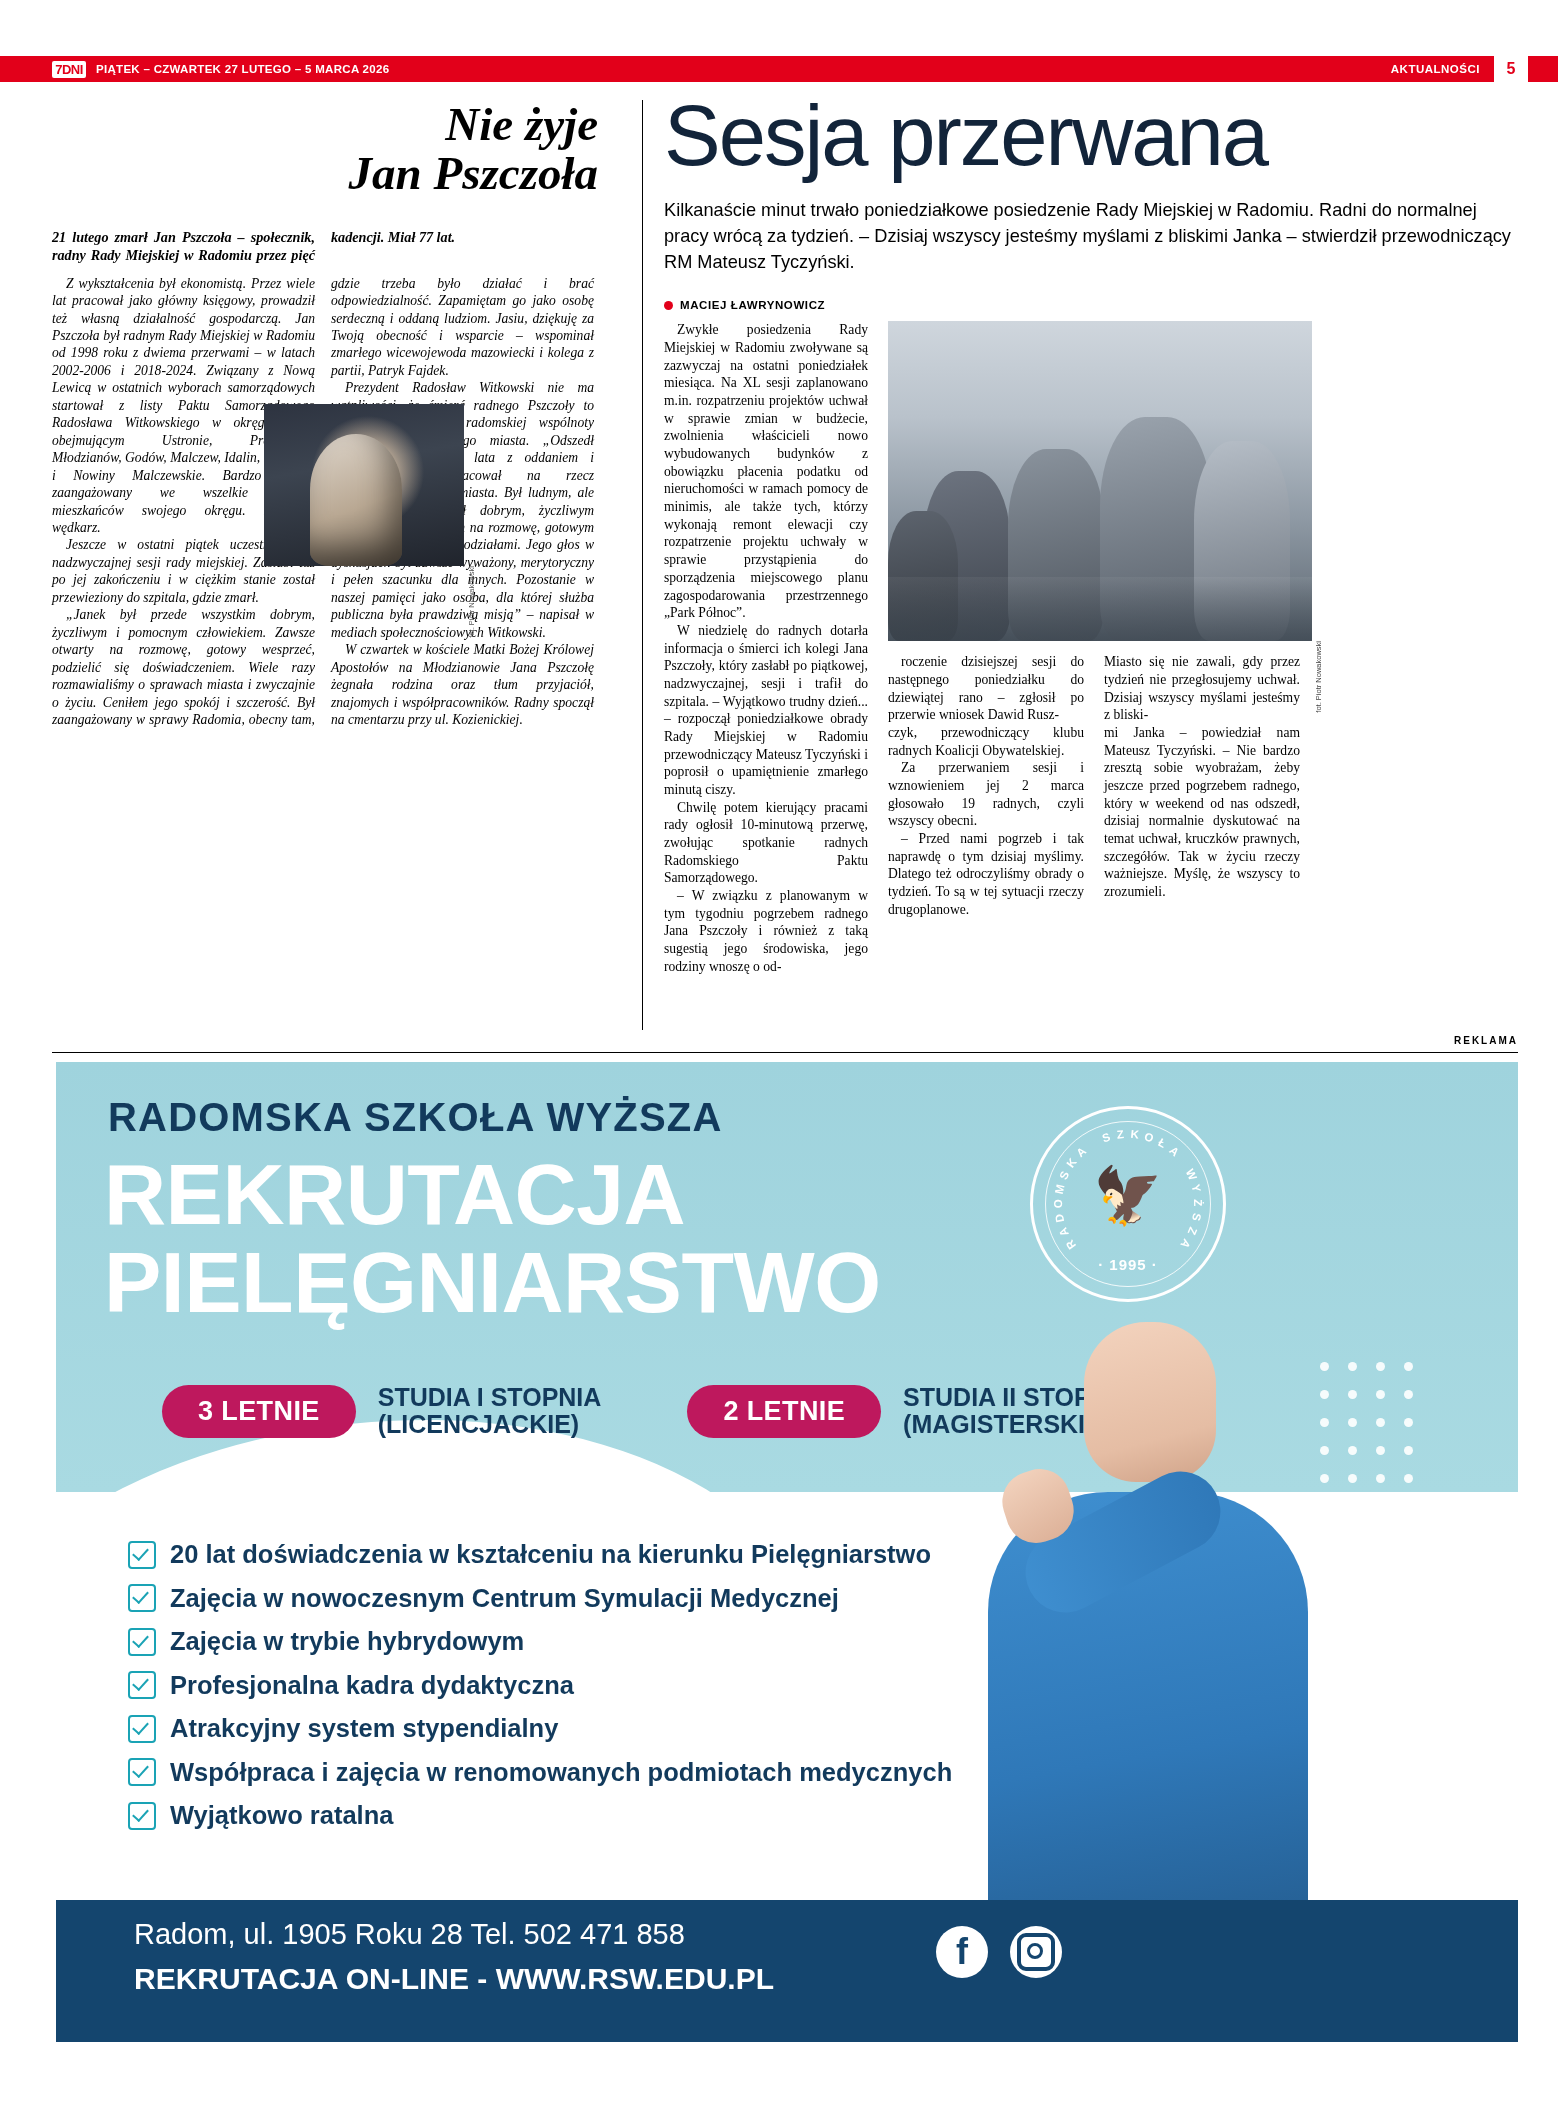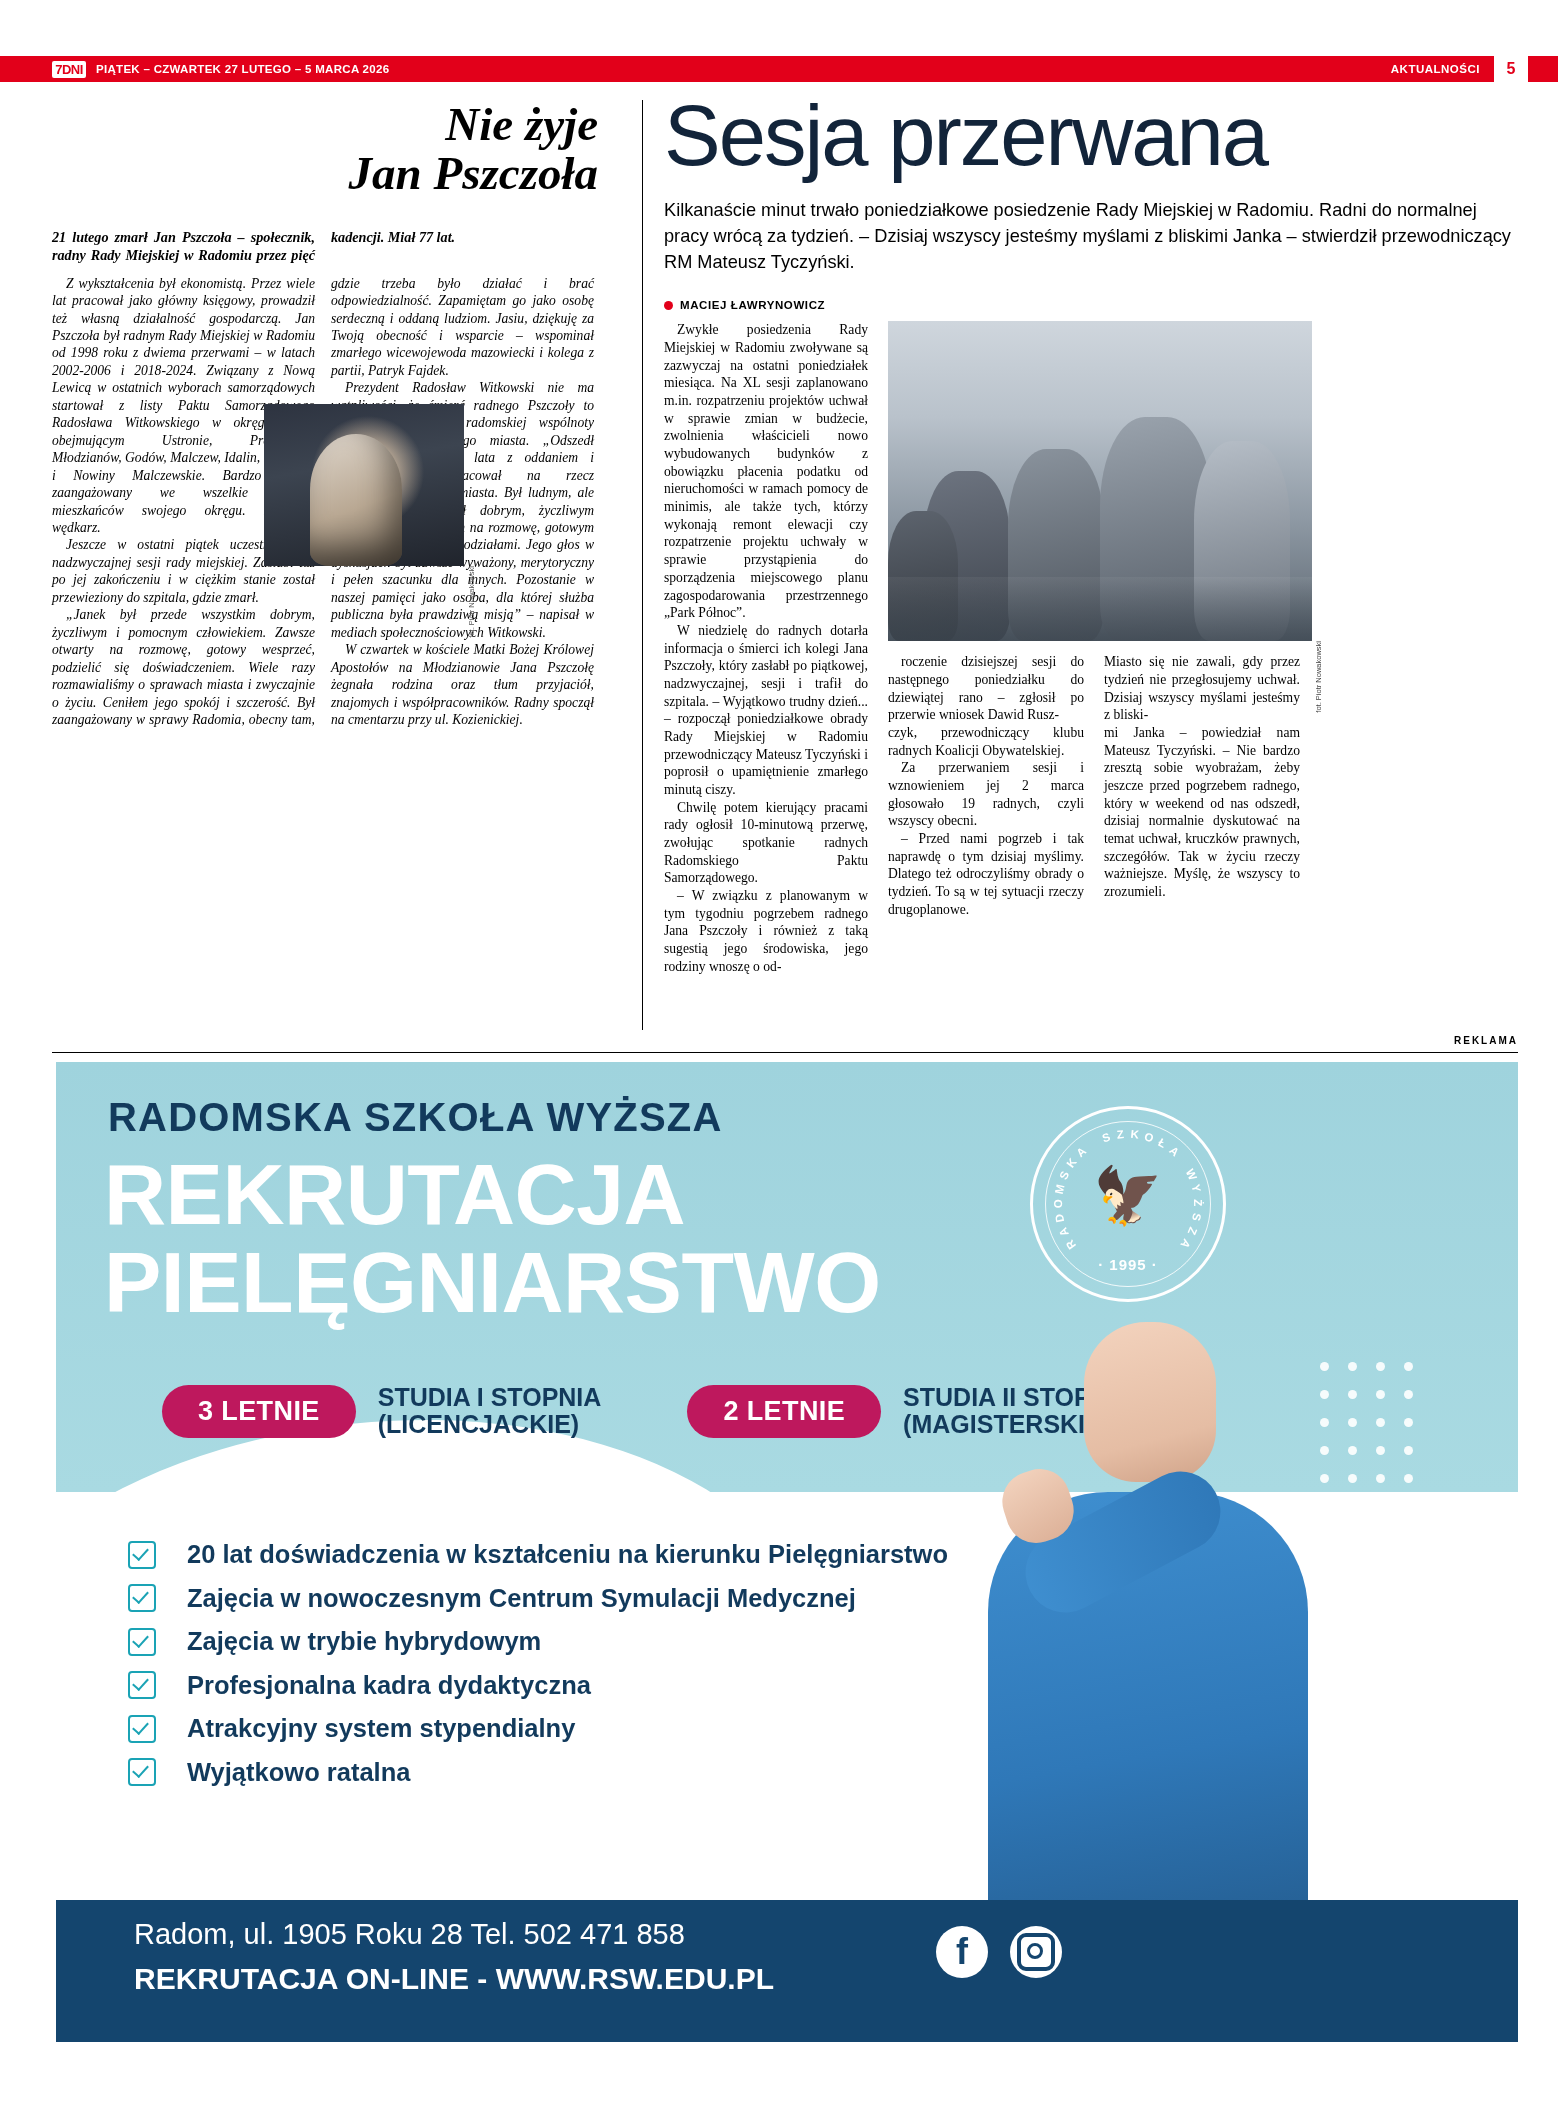--- a/index.html
+++ b/index.html
@@ -364,21 +364,21 @@
 
   .bullets {
     position: absolute;
     top: 478px;
     left: 72px;
     width: 900px;
   }
   .bullet {
     display: flex;
     align-items: center;
-    gap: 31px;
+    gap: 14px;
     margin-bottom: 14.5px;
   }
   .bullet-box {
     width: 24px; height: 24px;
     border: 2.4px solid #1aa3b5;
     border-radius: 4px;
     position: relative;
     flex: none;
   }
   .bullet-box::after {
@@ -755,20 +755,24 @@
       <div class="bullet">
         <span class="bullet-box"></span>
         <span class="bullet-text">Profesjonalna kadra dydaktyczna</span>
       </div>
       <div class="bullet">
         <span class="bullet-box"></span>
         <span class="bullet-text">Atrakcyjny system stypendialny</span>
       </div>
       <div class="bullet">
         <span class="bullet-box"></span>
+        <span class="bullet-text">Współpraca i zajęcia w renomowanych podmiotach medycznych</span>
+      </div>
+      <div class="bullet">
+        <span class="bullet-box"></span>
         <span class="bullet-text">Wyjątkowo ratalna</span>
       </div>
     </div>
 
   <div class="nurse">
     <div class="nurse-hair"></div>
     <div class="nurse-body"></div>
     <div class="nurse-head"></div>
     <div class="nurse-arm"></div>
     <div class="nurse-hand"></div>

